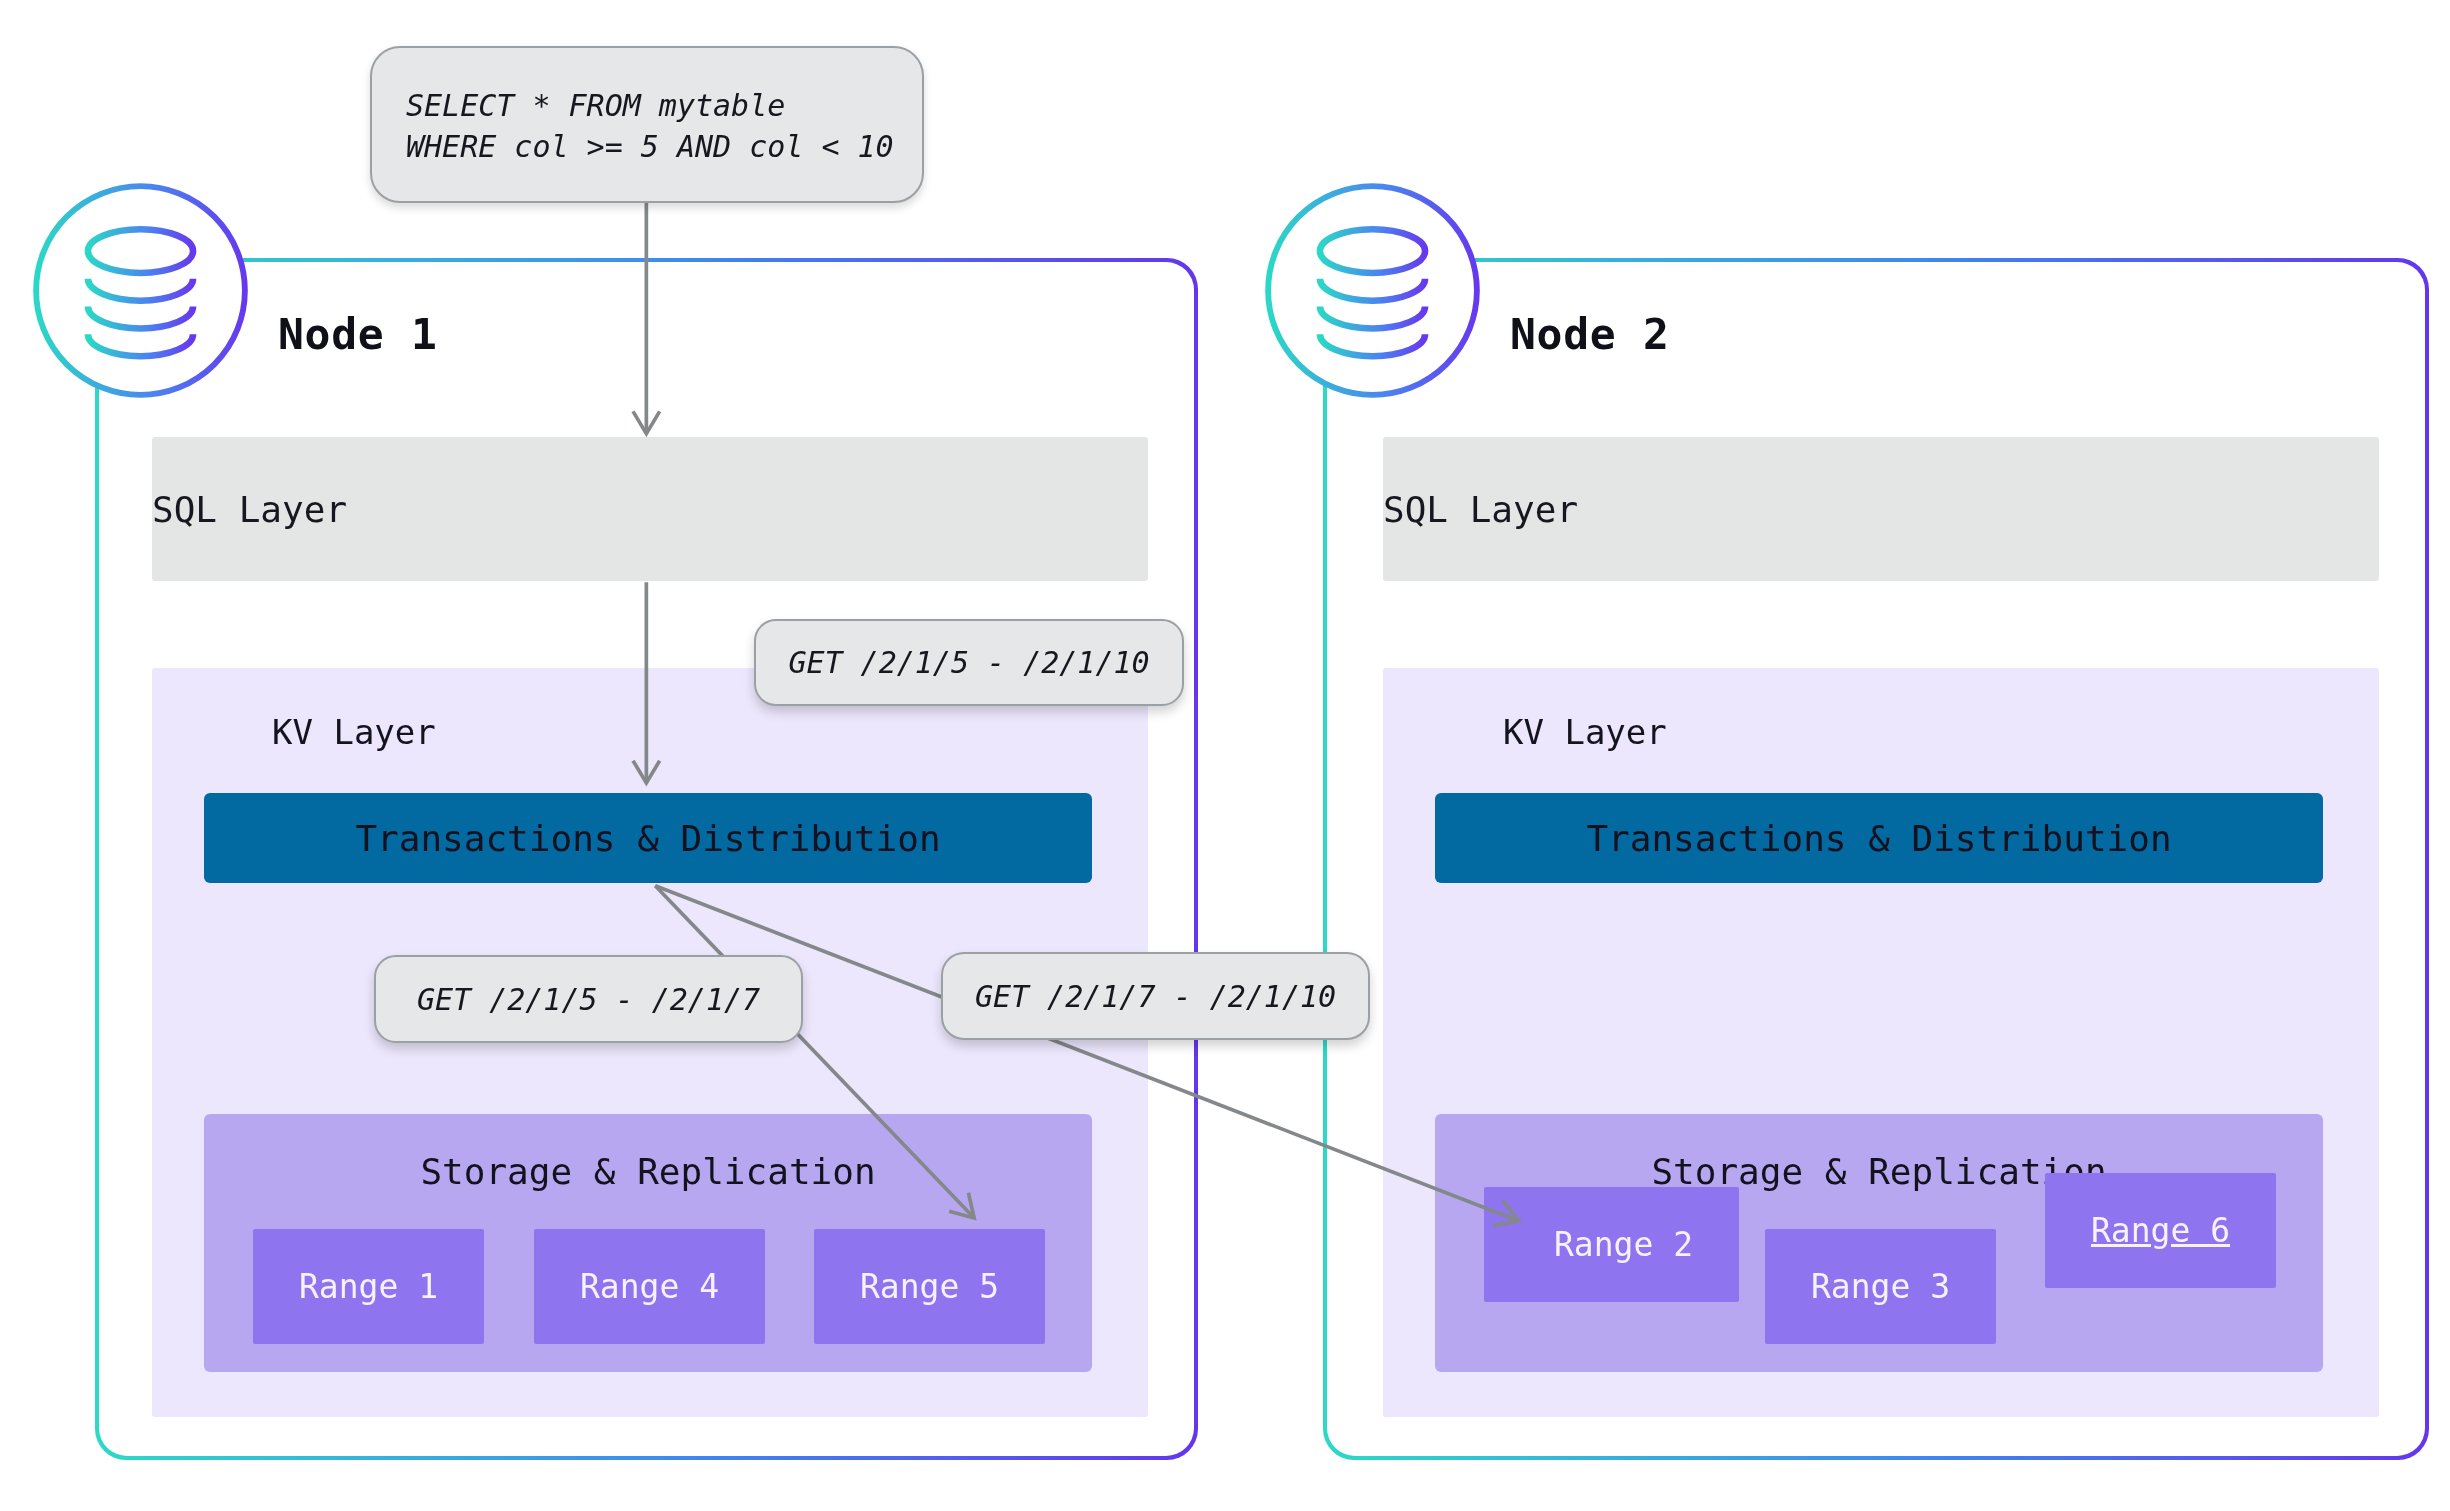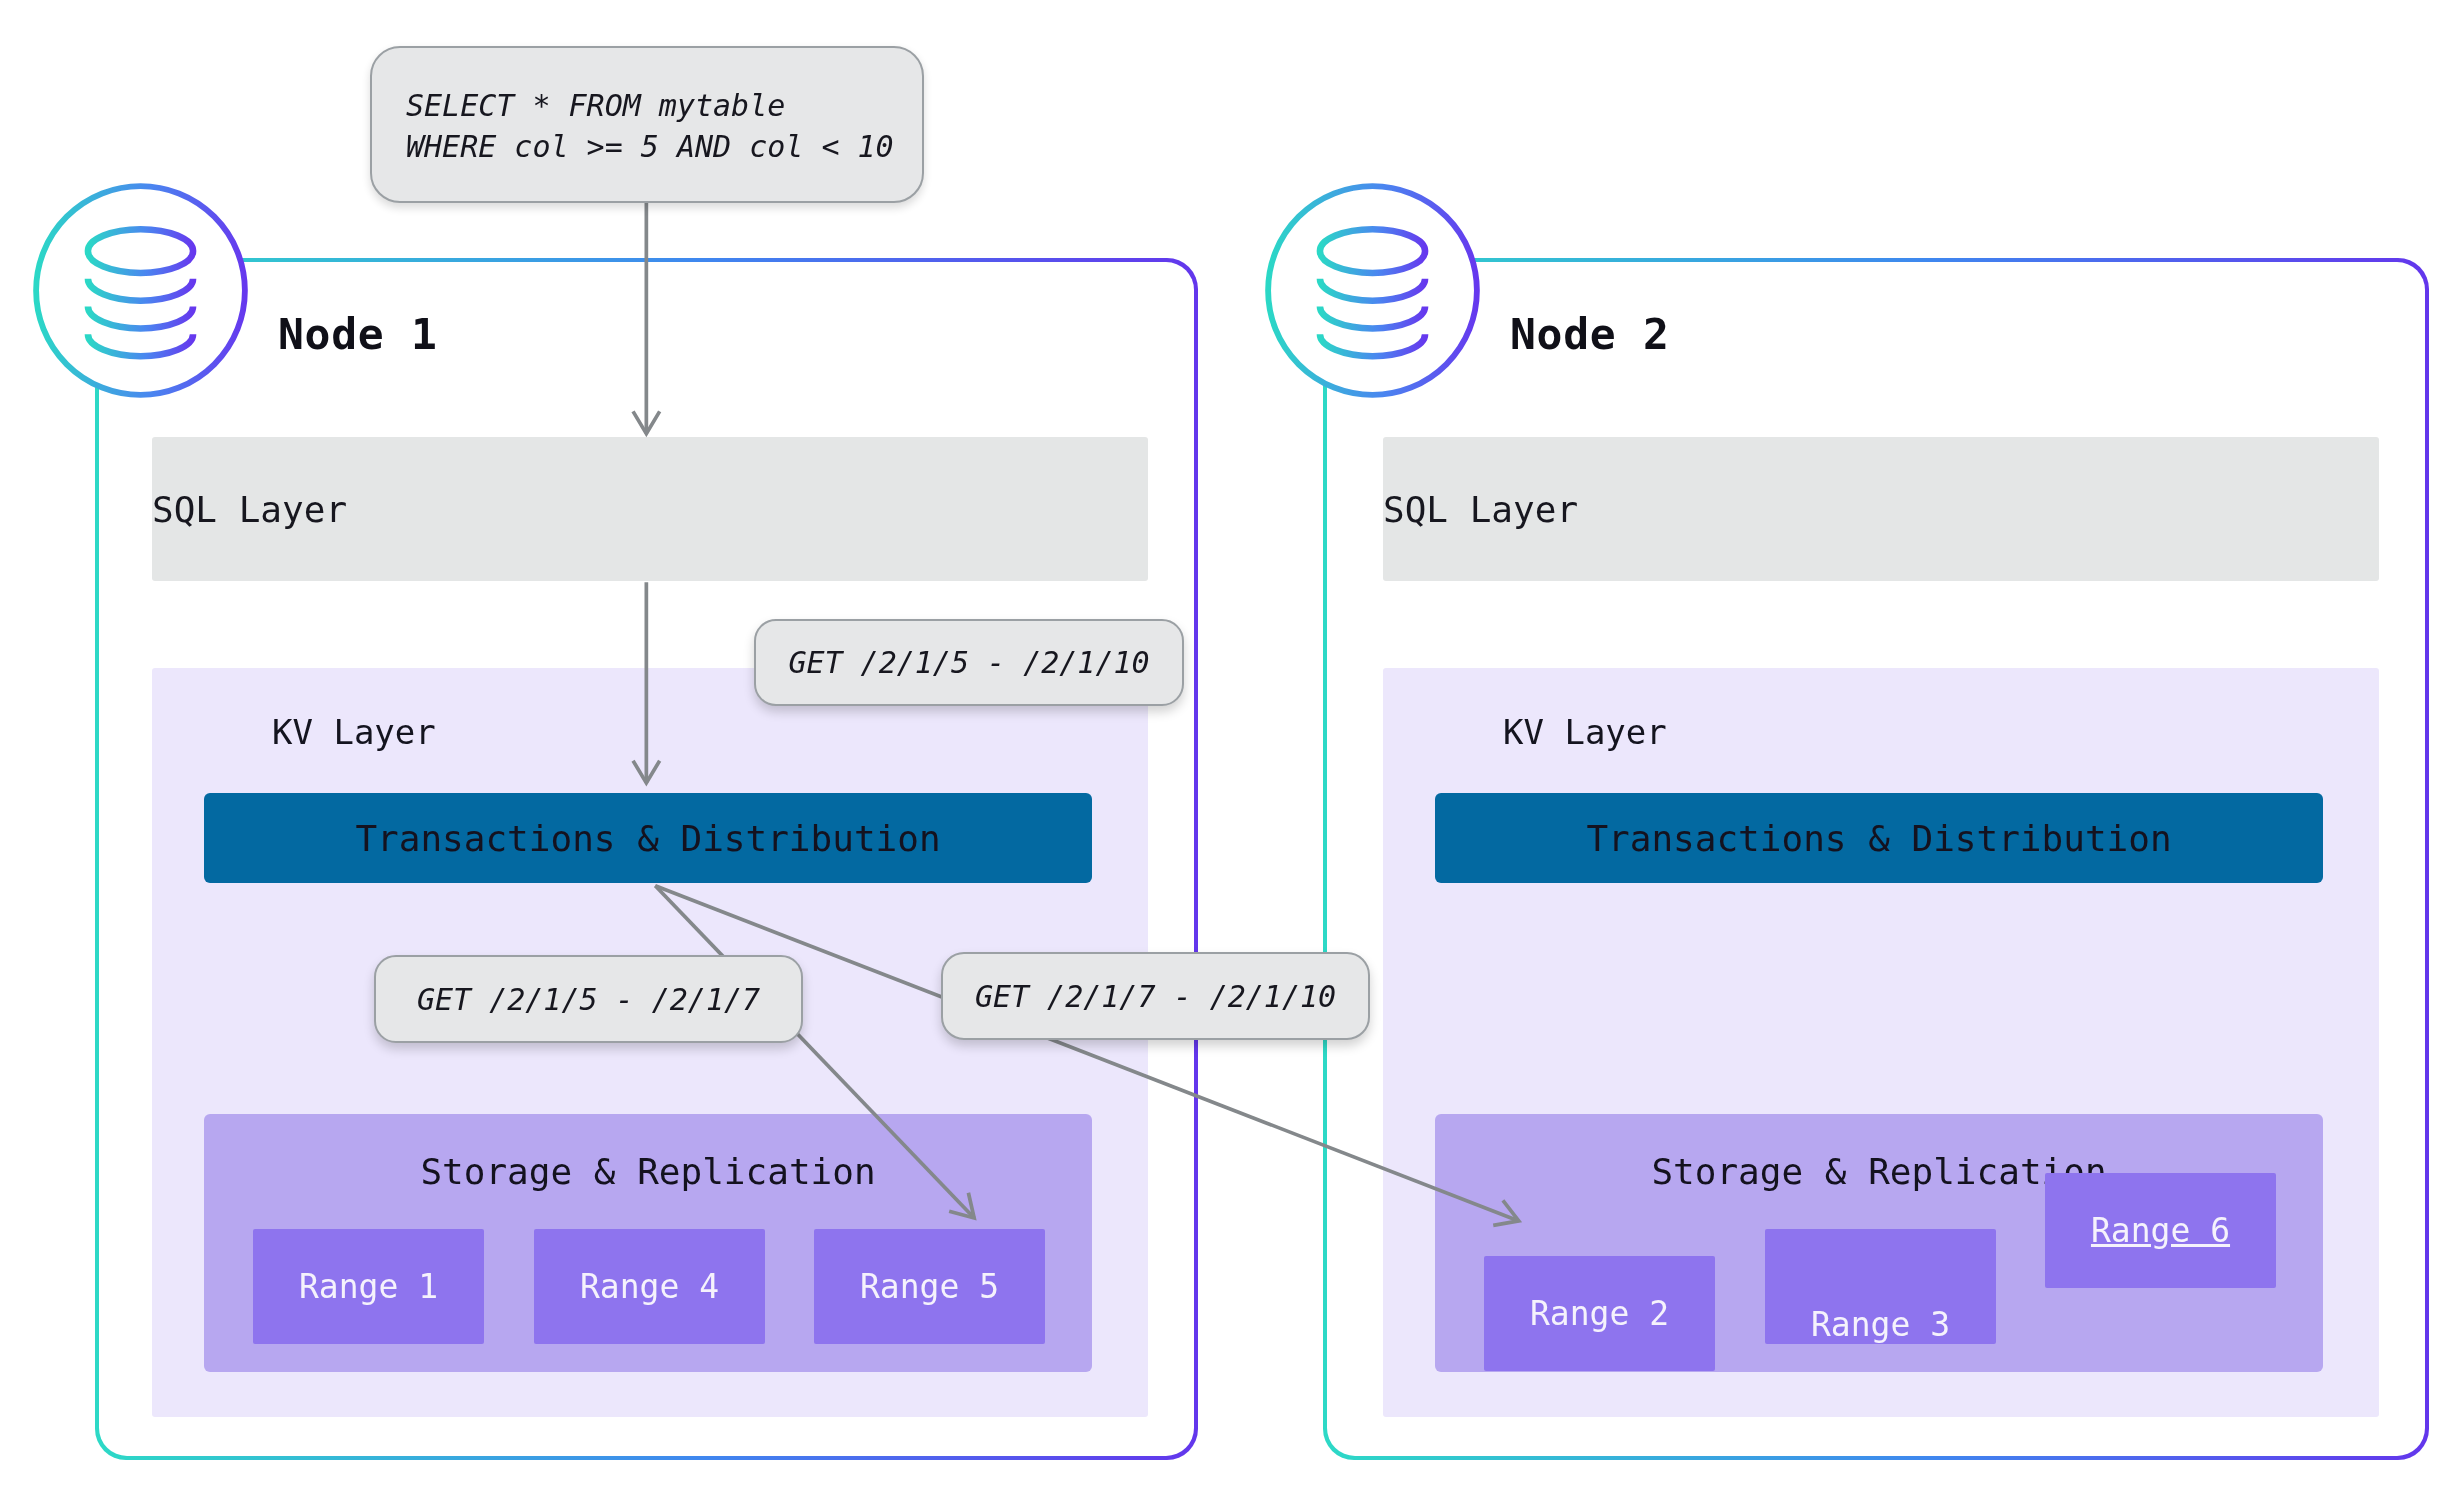--- a/index.html
+++ b/index.html
@@ -83,24 +83,24 @@
   <div class="kv-box" style="left:1383px;top:668px;width:996px;height:749px;"></div>
   <div class="kv-label" style="left:1503px;top:712px;">KV Layer</div>
 
   <div class="td-bar" style="left:1435px;top:793px;width:888px;height:90px;">
     <span>Transactions &amp; Distribution</span>
   </div>
 
   <div class="storage-box" style="left:1435px;top:1114px;width:888px;height:258px;">
     <div class="storage-label">Storage &amp; Replication</div>
   </div>
-  <div class="range-box" style="left:1484px;top:1256px;">
+  <div class="range-box" style="left:1484px;top:1187px;padding-left:24px;">
     <span>Range 2</span>
   </div>
-  <div class="range-box" style="left:1765px;top:1229px;align-items:flex-end;">
+  <div class="range-box" style="left:1765px;top:1229px;">
     <span>Range 3</span>
   </div>
   <div class="range-box" style="left:2045px;top:1173px;text-decoration:underline;">
     <span>Range 6</span>
   </div>
 
   <svg id="arrow-layer" width="2450" height="1511" viewBox="0 0 3310 2042">
     <defs>
       <marker id="chev" markerUnits="userSpaceOnUse" markerWidth="48" markerHeight="48" viewBox="0 0 48 48" refX="40" refY="24" orient="auto">
         <path d="M10 6 L40 24 L10 42" fill="none" stroke="#84888b" stroke-width="5"></path>

